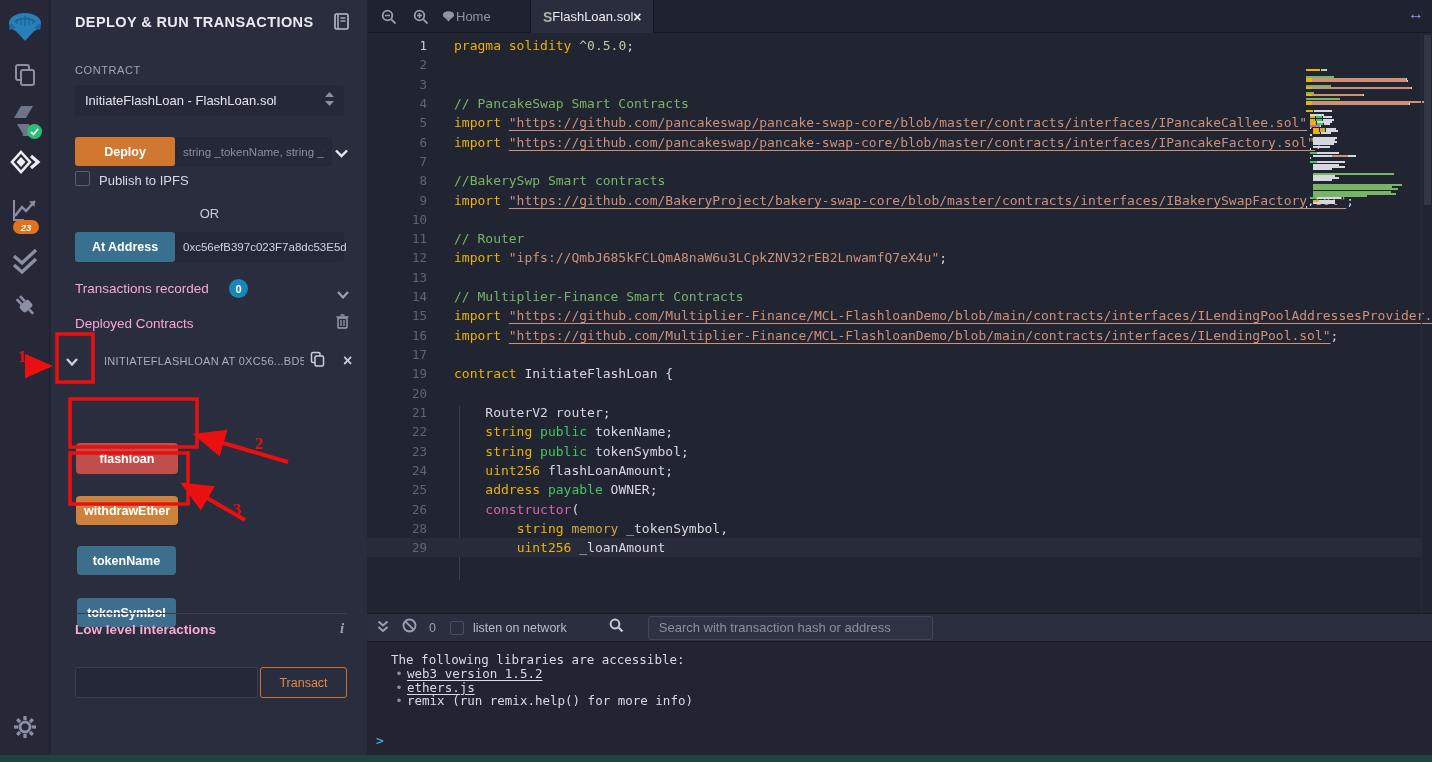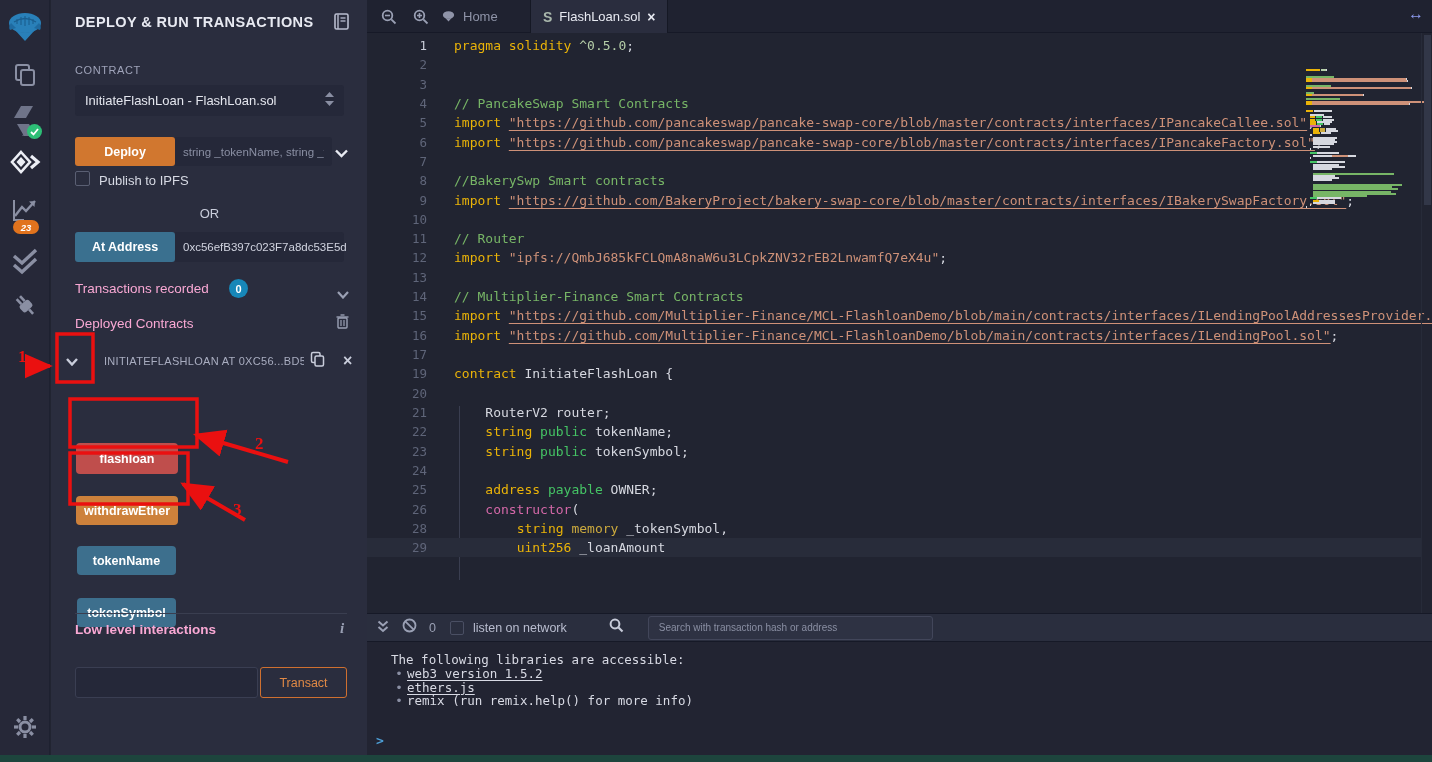--- a/index.html
+++ b/index.html
@@ -37,21 +37,21 @@
   .divider { position:absolute; left:24px; top:613px; width:272px; height:1px; background:#3a3e50; }
   .calldata-input { position:absolute; left:24px; top:667px; width:183px; height:31px; background:#252839; border:1px solid #3a3e52; border-radius:3px; }
   .transact-btn { position:absolute; left:209px; top:667px; width:87px; height:31px; background:transparent; border:1px solid #cf7030; border-radius:3px; color:#e08945; font-weight:normal; }
   .x-glyph { font-size:16px; color:#c9cddb; font-weight:bold; line-height:1; }
   .i-glyph { font-family:"Liberation Serif",serif; font-weight:bold; font-style:italic; font-size:15px; color:#9aa0b4; }
 
   
   .main { position:absolute; left:367px; top:0; right:0; height:762px; background:#212431; }
   .tabbar { position:absolute; left:0; top:0; right:0; height:33px; background:#1f2230; border-bottom:1px solid #161927; }
   .tb-zoom { position:absolute; top:9px; }
-  .tab { position:absolute; top:0; height:33px; display:flex; align-items:center; gap:7px; padding:4px 12px; font-size:13px; }
+  .tab { position:absolute; top:0; height:33px; display:flex; align-items:center; padding:4px 12px; font-size:13px; }
   .tab-home { left:62px; color:#8f94a8; }
   .tab-file { left:163px; background:#2a2d3e; border-left:1px solid #151824; border-right:1px solid #151824; color:#e8eaf2; }
   .s-glyph { font-weight:bold; font-size:14px; color:#a9b7ac; }
   .expand-glyph { position:absolute; right:8px; top:5px; font-size:16px; font-weight:bold; color:#8e9cf0; }
 
   .editor { position:absolute; left:0; top:33px; right:0; height:580px; overflow:hidden; }
   .code-line { display:flex; line-height:19.32px; font-family:"DejaVu Sans Mono",monospace; font-size:13px; white-space:pre; }
   .code-wrap { position:absolute; left:0; top:3px; right:11px; }
   .code-line .ln { width:60px; text-align:right; color:#5f6579; flex:none; font-size:12.5px; }
   .code-line .ln.ln-active { color:#c9cdd9; }
@@ -69,21 +69,21 @@
   .mm-sp { height:0; flex:none; }
   .vscroll { position:absolute; right:0; top:33px; width:11px; height:580px; border-left:1px solid #272b39; }
   .vscroll .thumb { position:absolute; left:2px; top:2px; width:7px; height:170px; background:#323748; }
 
   
   .terminal { position:absolute; left:0; top:613px; right:0; height:142px; background:#222432; }
   .term-toolbar { position:absolute; left:0; top:0; right:0; height:29px; background:#2a2e3e; border-top:1px solid #161927; border-bottom:1px solid #161927; display:flex; align-items:center; padding-left:10px; }
   .tt-count { color:#9aa0b4; font-size:12.5px; margin:0 14px 0 12px; }
   .tt-check { width:14px; height:14px; border:1px solid #4a4f63; border-radius:2px; background:transparent; margin-right:9px; }
   .tt-listen { color:#b9bdcf; font-size:12.5px; margin-right:42px; }
-  .tt-search-input { width:285px; height:24px; margin-left:24px; background:#2e3243; border:1px solid #42465a; border-radius:3px; color:#d0d3df; font-size:10px; padding:0 10px; }
+  .tt-search-input { width:285px; height:24px; margin-left:24px; background:#2e3243; border:1px solid #42465a; border-radius:3px; color:#d0d3df; font-size:13px; padding:0 10px; }
   .tt-search-input::placeholder { color:#8a8fa3; }
   .term-body { position:absolute; left:24px; top:40px; font-family:"DejaVu Sans Mono",monospace; font-size:12.5px; color:#d8dae4; line-height:13.8px; }
   .term-li { display:flex; }
   .term-li .bullet { width:16px; text-align:center; color:#8a8fa3; }
   .term-link { text-decoration:underline; text-underline-offset:2px; }
   .term-prompt { position:absolute; left:9px; bottom:7px; font-family:"DejaVu Sans Mono",monospace; font-size:13px; font-weight:bold; color:#4d9fd6; }
   .bottom-strip { position:absolute; left:0; bottom:0; width:100%; height:7px; background:#1d453d; }
 
   
   .overlay { position:absolute; left:0; top:0; width:1432px; height:762px; pointer-events:none; }
@@ -303,21 +303,21 @@
           <div class="code-line"><span class="ln">13</span><span class="lt"></span></div>
           <div class="code-line"><span class="ln">14</span><span class="lt"><span class="tk-c">// Multiplier-Finance Smart Contracts</span></span></div>
           <div class="code-line"><span class="ln">15</span><span class="lt"><span class="tk-k">import</span><span class="tk-p"> </span><span class="tk-u">"https://github.com/Multiplier-Finance/MCL-FlashloanDemo/blob/main/contracts/interfaces/ILendingPoolAddressesProvider.sol"</span></span></div>
           <div class="code-line"><span class="ln">16</span><span class="lt"><span class="tk-k">import</span><span class="tk-p"> </span><span class="tk-u">"https://github.com/Multiplier-Finance/MCL-FlashloanDemo/blob/main/contracts/interfaces/ILendingPool.sol"</span><span class="tk-p">;</span></span></div>
           <div class="code-line"><span class="ln">17</span><span class="lt"></span></div>
           <div class="code-line"><span class="ln">19</span><span class="lt"><span class="tk-k">contract</span><span class="tk-p"> InitiateFlashLoan {</span></span></div>
           <div class="code-line"><span class="ln">20</span><span class="lt"></span></div>
           <div class="code-line"><span class="ln">21</span><span class="lt"><span class="tk-p">    RouterV2 router;</span></span></div>
           <div class="code-line"><span class="ln">22</span><span class="lt"><span class="tk-p">    </span><span class="tk-k">string</span><span class="tk-p"> </span><span class="tk-v">public</span><span class="tk-p"> tokenName;</span></span></div>
           <div class="code-line"><span class="ln">23</span><span class="lt"><span class="tk-p">    </span><span class="tk-k">string</span><span class="tk-p"> </span><span class="tk-v">public</span><span class="tk-p"> tokenSymbol;</span></span></div>
-          <div class="code-line"><span class="ln">24</span></div>
+          <div class="code-line"><span class="ln">24</span><span class="lt"><span class="tk-p">    </span><span class="tk-k">uint256</span><span class="tk-p"> flashLoanAmount;</span></span></div>
           <div class="code-line"><span class="ln">25</span><span class="lt"><span class="tk-p">    </span><span class="tk-k">address</span><span class="tk-p"> </span><span class="tk-v">payable</span><span class="tk-p"> OWNER;</span></span></div>
           <div class="code-line"><span class="ln">26</span><span class="lt"><span class="tk-p">    </span><span class="tk-x">constructor</span><span class="tk-p">(</span></span></div>
           <div class="code-line"><span class="ln">28</span><span class="lt"><span class="tk-p">        </span><span class="tk-k">string</span><span class="tk-p"> </span><span class="tk-m">memory</span><span class="tk-p"> _tokenSymbol,</span></span></div>
           <div class="code-line hl"><span class="ln">29</span><span class="lt"><span class="tk-p">        </span><span class="tk-k">uint256</span><span class="tk-p"> _loanAmount</span></span></div>
         </div>
       <div class="minimap">
           <div>
             <div class="mm-row">
               <span class="mm-seg tk-k" style="width: 5.52px;"></span>
               <span class="mm-sp" style="width: 0.92px;"></span>

